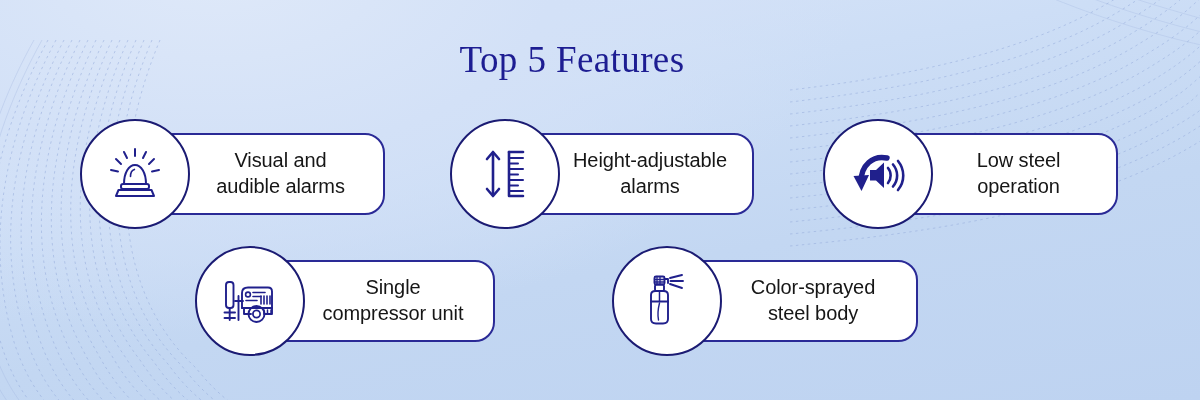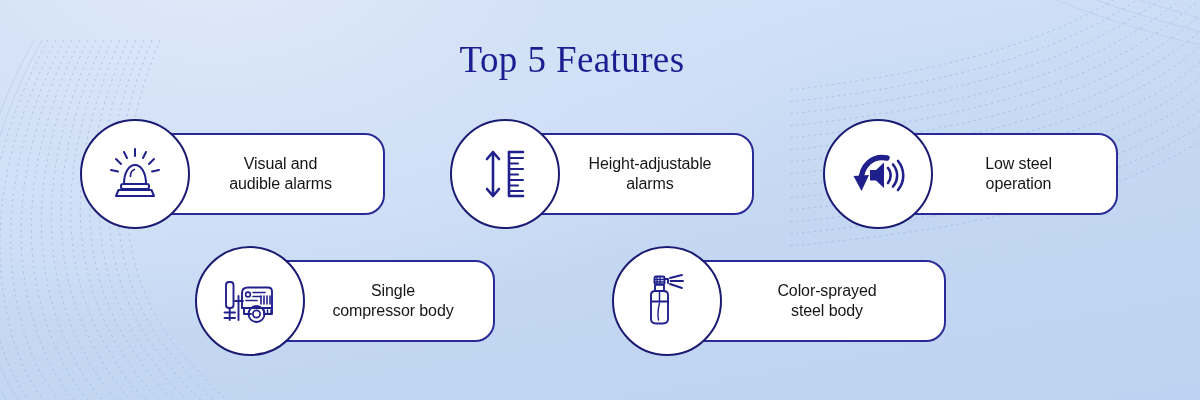--- a/index.html
+++ b/index.html
@@ -68,21 +68,21 @@
     display: flex;
     align-items: center;
     justify-content: center;
     padding-left: 56px;
     padding-right: 16px;
   }
 
   .card-label {
     position: relative;
     font-family: "Liberation Sans", sans-serif;
-    font-size: 16px;
+    font-size: 20px;
     line-height: 1.28;
     color: #161616;
     text-align: center;
     letter-spacing: -0.1px;
     white-space: pre-line;
   }
 
   .icon-badge {
     position: absolute;
     left: 0;
@@ -107,21 +107,21 @@
   #card-1 .card-plate { width: 248px; }
 
   #card-2 { left: 823px; top: 133px; }
   #card-2 .card-plate { width: 239px; }
 
   
   #card-3 { left: 195px; top: 260px; }
   #card-3 .card-plate { width: 244px; }
 
   #card-4 { left: 612px; top: 260px; }
-  #card-4 .card-plate { width: 278px; }
+  #card-4 .card-plate { width: 250px; }
 </style>
 </head>
 <body>
 
 <div id="canvas">
 
   <div class="bg-mesh" id="mesh-left">
     <svg width="420" height="400" viewBox="0 0 420 400" fill="none">
       <g stroke="#8fa6d8" stroke-width="0.8" opacity="0.62" fill="none" stroke-dasharray="2.5 3.5">
         <path d="M88 0 C 36 96, 14 196, 40 300 C 56 356, 86 386, 120 400"></path>
@@ -242,21 +242,21 @@
         <path d="M40 23 C 43.5 27, 43.5 34, 40 38" stroke="#20208c" stroke-width="2.6" fill="none" stroke-linecap="round"></path>
         <path d="M45 19.5 C 50.5 26, 50.5 35, 45 41.5" stroke="#20208c" stroke-width="2.6" fill="none" stroke-linecap="round"></path>
         <path d="M50 16 C 57 24.5, 57 36.5, 50 45" stroke="#20208c" stroke-width="2.6" fill="none" stroke-linecap="round"></path>
       </svg>
     </div>
   </div>
 
   <div class="card" id="card-3">
     <div class="card-plate">
       <span class="card-label">Single
-compressor body</span>
+compressor unit</span>
     </div>
     <div class="icon-badge">
       <svg width="60" height="54" viewBox="0 0 60 54" fill="none" stroke="#20208c" stroke-width="1.9" stroke-linecap="round" stroke-linejoin="round">
 
         <rect x="6" y="8" width="7.5" height="26" rx="3"></rect>
         <path d="M9.7 34 L9.7 46"></path>
         <path d="M4.5 38.5 L15 38.5"></path>
         <path d="M4.5 44 L15 44"></path>
 
         <path d="M18.5 22 L18.5 46"></path>

